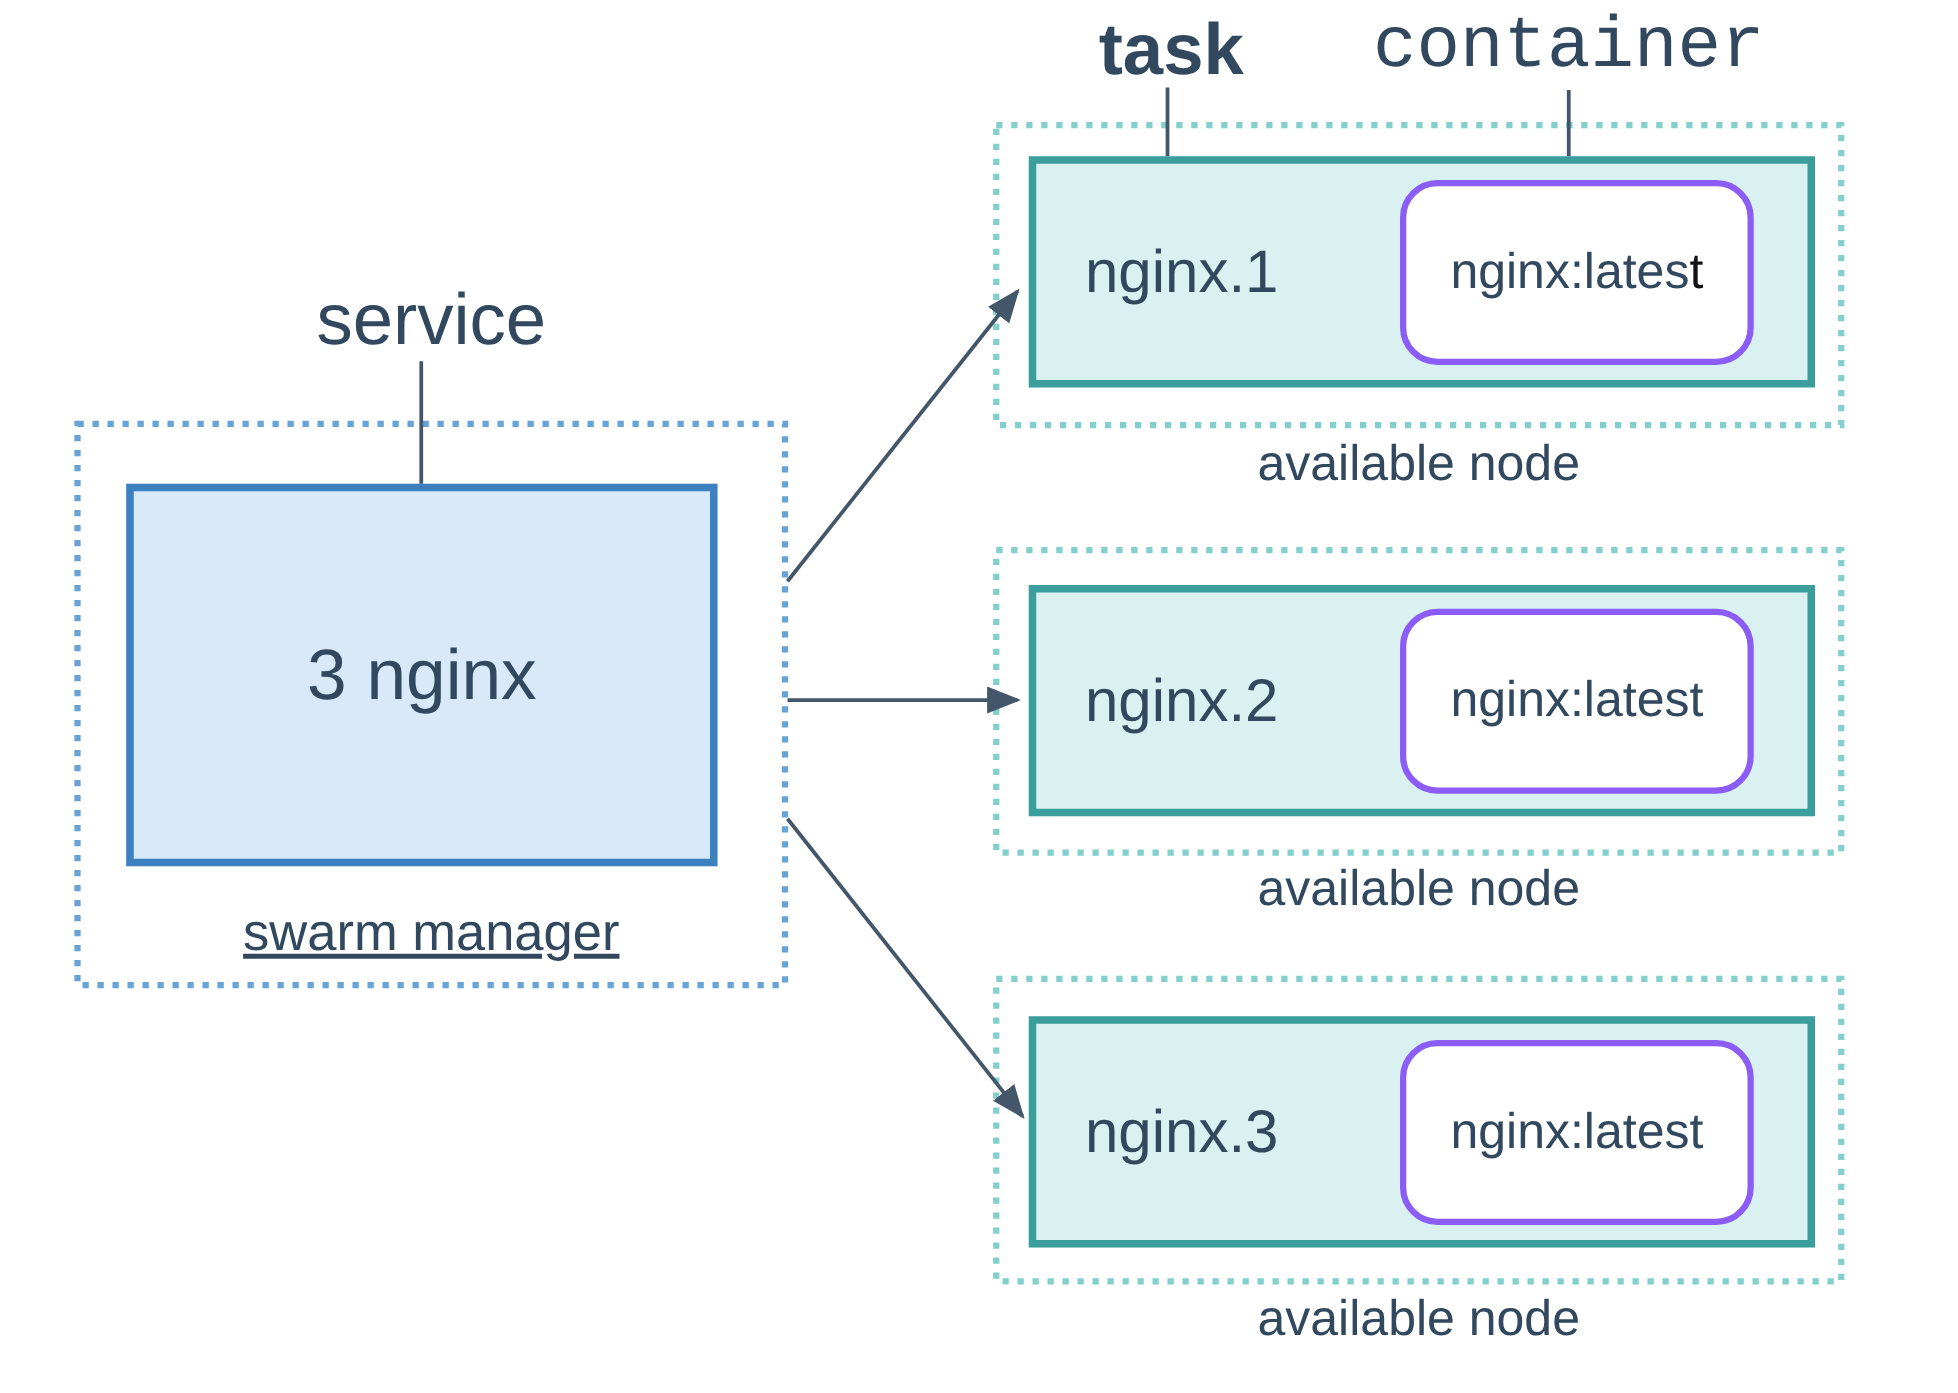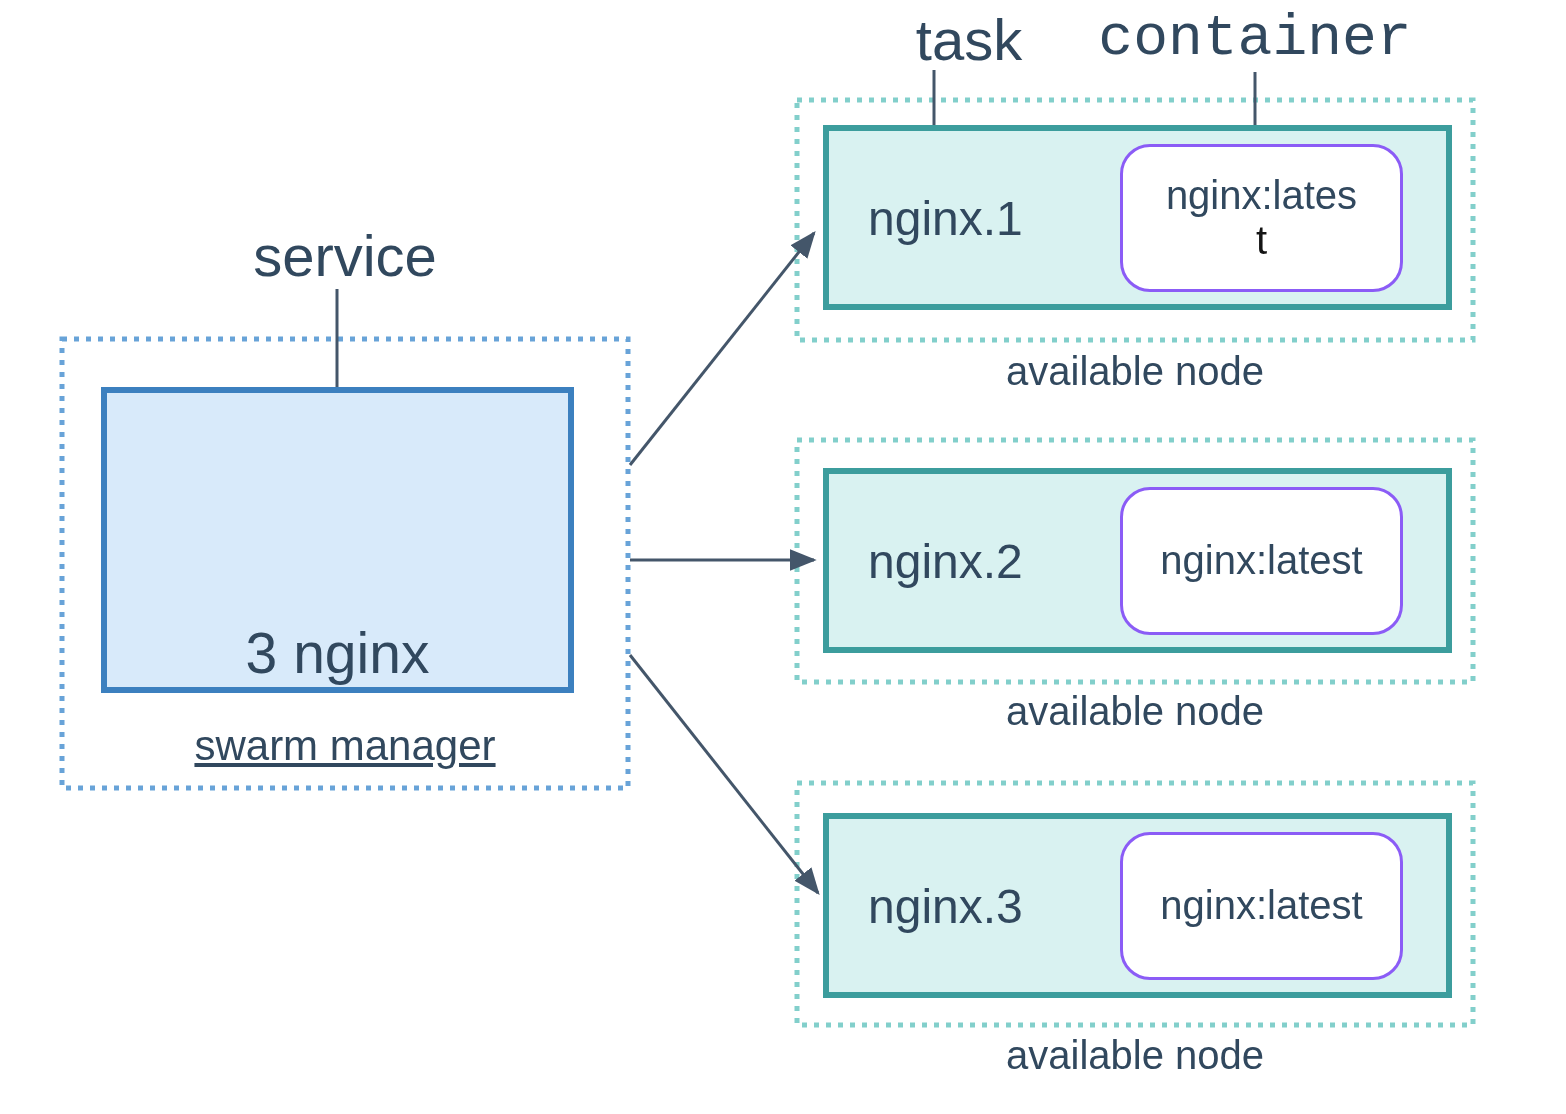--- a/index.html
+++ b/index.html
@@ -35,21 +35,21 @@
 
   .swarm-box {
     position: absolute;
     left: 101px; top: 387px;
     width: 473px; height: 306px;
     box-sizing: border-box;
     background: #d8eafa;
     border: 6px solid #3c80bf;
     display: flex;
     flex-direction: row;
-    align-items: flex-end;
+    align-items: center;
     justify-content: center;
     font-size: 57px;
     line-height: 1.2;
     color: #31485e;
     z-index: 1;
   }
 
   .node {
     position: absolute;
     left: 823px;
@@ -71,29 +71,28 @@
     color: #31485e;
     white-space: nowrap;
   }
   .container-box {
     position: absolute;
     left: 291px; top: 50%;
     transform: translateY(-50%);
     width: 283px; height: 148px;
     box-sizing: border-box;
     background: #ffffff;
-    border: 3px solid #8b5cf6;
+    border: 5px solid #8b5cf6;
     border-radius: 30px;
     display: flex;
     align-items: center;
     justify-content: center;
     font-size: 40px;
     color: #31485e;
     white-space: nowrap;
-    flex-direction: column;
   }
   .image-suffix { color: #141414; }
 </style>
 </head>
 <body>
 
 <div class="canvas">
 
   <svg class="layer-svg" viewBox="0 0 1566 1114" xmlns="http://www.w3.org/2000/svg">
     <defs>
@@ -110,21 +109,21 @@
     <line x1="337" y1="289" x2="337" y2="458" stroke="#44566a" stroke-width="3"></line>
     <line x1="934" y1="70" x2="934" y2="177" stroke="#44566a" stroke-width="3"></line>
     <line x1="1255" y1="72" x2="1255" y2="181" stroke="#44566a" stroke-width="3"></line>
 
     <line x1="630" y1="465" x2="814" y2="233" stroke="#44566a" stroke-width="3" marker-end="url(#arrow)"></line>
     <line x1="630" y1="560" x2="814" y2="560" stroke="#44566a" stroke-width="3" marker-end="url(#arrow)"></line>
     <line x1="630" y1="655" x2="818" y2="893" stroke="#44566a" stroke-width="3" marker-end="url(#arrow)"></line>
   </svg>
 
   <div class="label big-label" style="left:345px; top:222px;">service</div>
-  <div class="label big-label" style="left:969px; top:6px;">task</div>
+  <div class="label big-label" style="left:937px; top:6px;font-weight:bold;">task</div>
   <div class="label big-label" style="left:1255px; top:6px;font-family:Liberation Mono, monospace;">container</div>
 
   <div class="swarm-box">
     <span>3 nginx</span>
   </div>
   <div class="label caption" style="left:345px; top:722px;text-decoration:underline;">swarm manager</div>
 
   <div class="node node-1">
     <span class="task-name">nginx.1</span>
     <div class="container-box">

